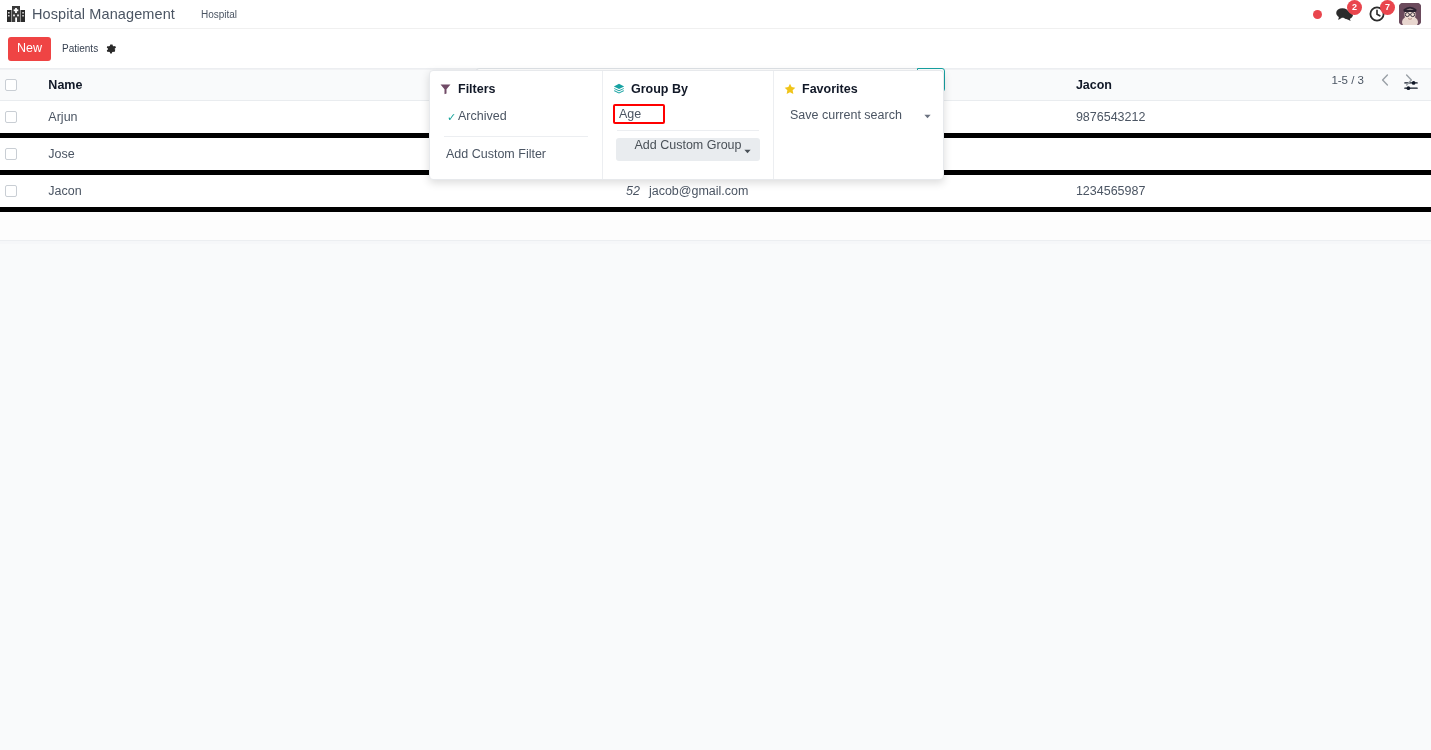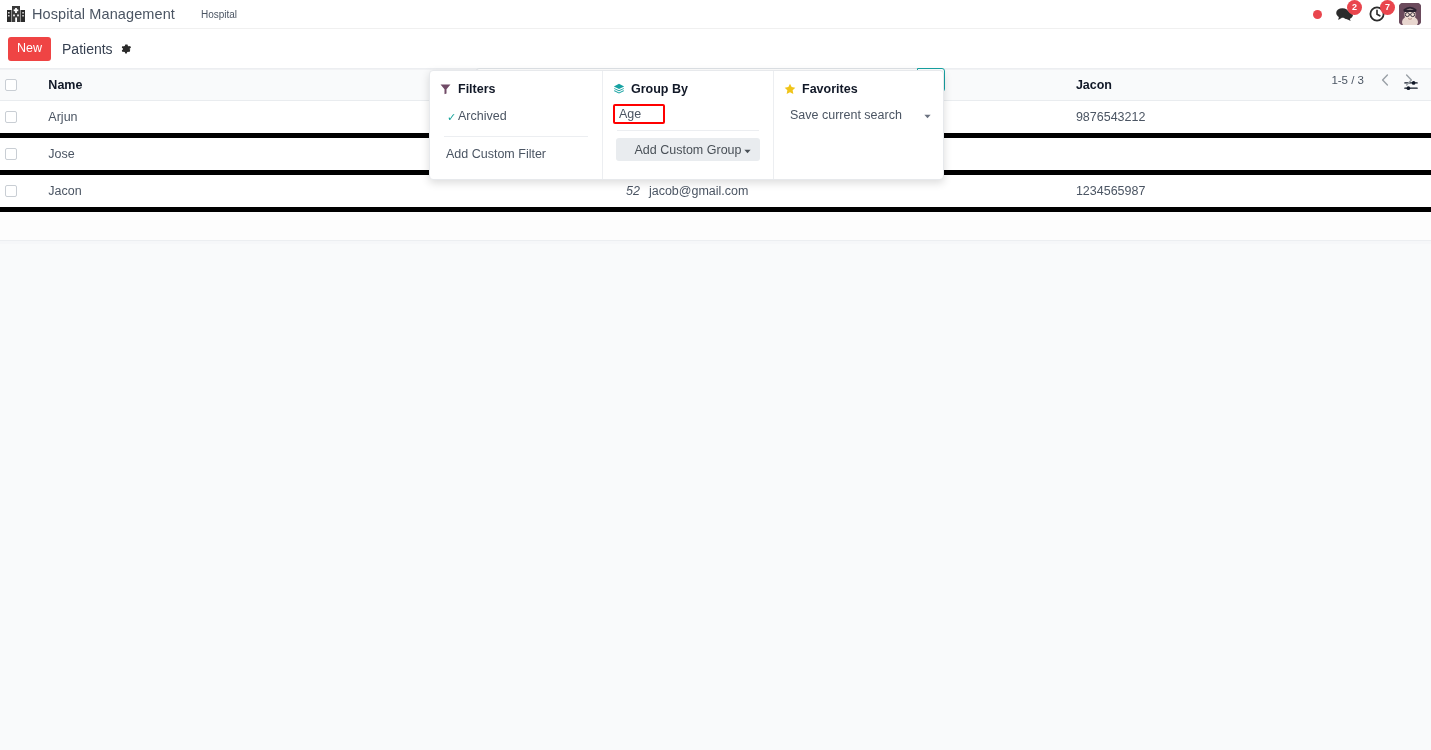--- a/index.html
+++ b/index.html
@@ -100,21 +100,21 @@
     color: #ffffff;
     border: none;
     border-radius: 3px;
     font-size: 12.5px;
     padding: 4px 9px 5px;
     cursor: pointer;
     font-family: inherit;
     line-height: 1.2;
   }
   .breadcrumb-title {
-    font-size: 14px;
+    font-size: 10px;
     color: #374151;
     margin-left: 11px;
     white-space: nowrap;
   }
   .gear-btn {
     margin-left: 7px;
     cursor: pointer;
     display: inline-flex;
     align-items: center;
     color: #374151;
@@ -288,21 +288,20 @@
     background: #eceef1;
     margin: 7px 14px 7px 14px;
   }
   .dd-btn {
     margin: 0 13px;
     background: #e9ecef;
     border-radius: 3px;
     font-size: 12.5px;
     color: #495057;
     display: flex;
-    align-items: center;
     justify-content: center;
     height: 23px;
     cursor: pointer;
     position: relative;
     padding: 0 10px;
   }
   .dd-btn .caret-sm {
     position: absolute;
     right: 9px; top: 50%;
     transform: translateY(-50%);

